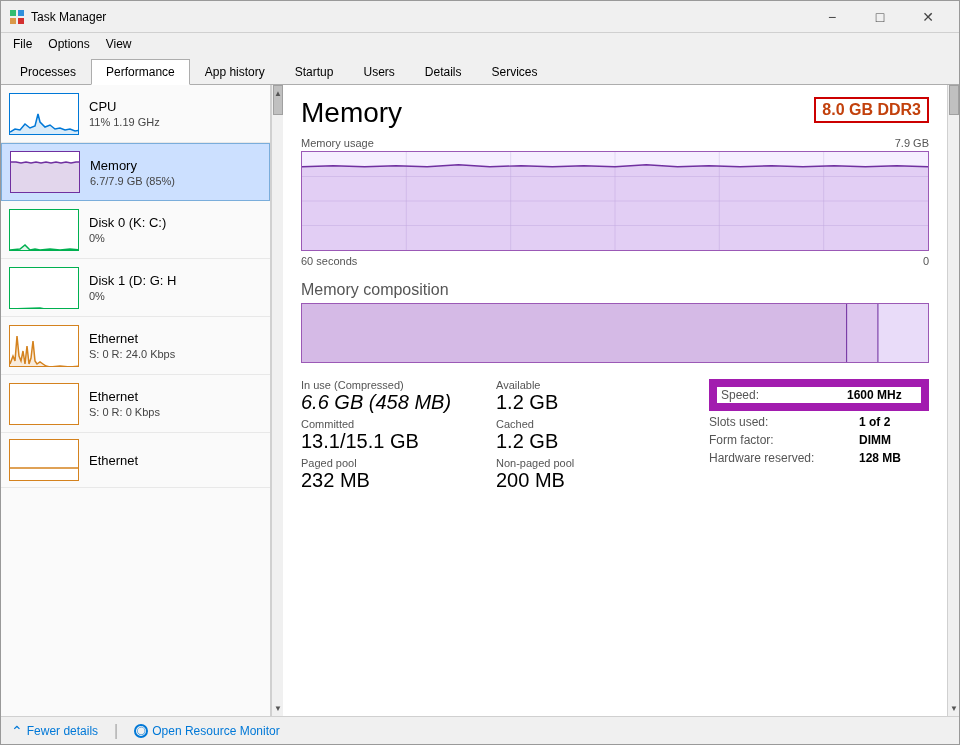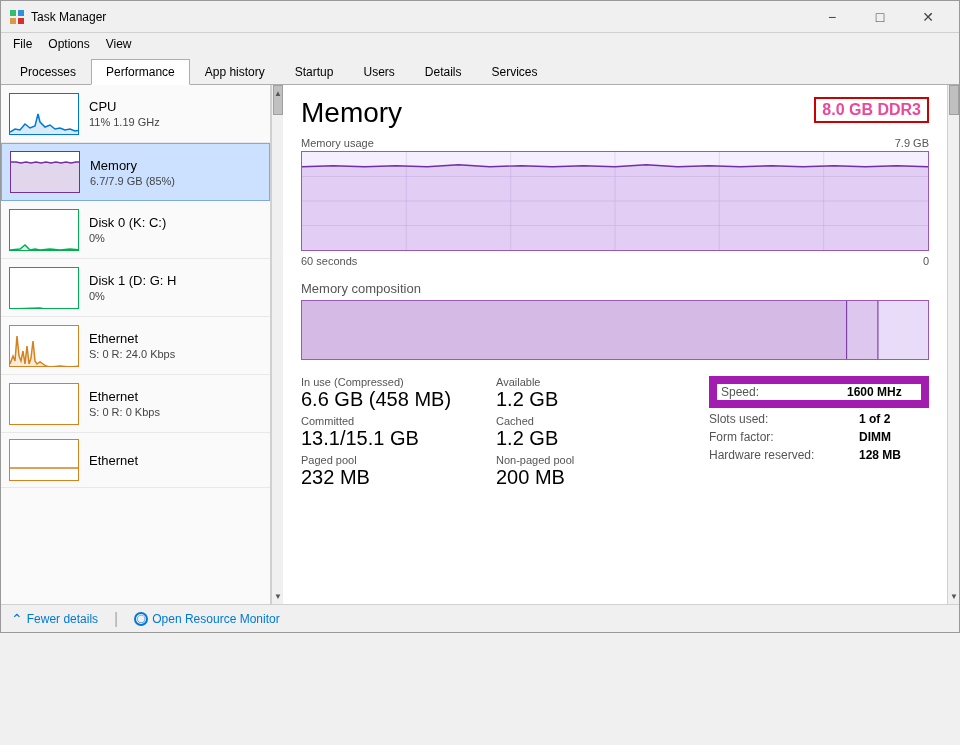--- a/index.html
+++ b/index.html
@@ -1,20 +1,20 @@
 <!DOCTYPE html>
 <html><head>
   <meta charset="utf-8">
   <style>
     * { box-sizing: border-box; margin: 0; padding: 0; }
     body { font-family: 'Segoe UI', Arial, sans-serif; font-size: 12px; background: #f0f0f0; }
 
     .window {
       width: 960px;
-      height: 633px;
+      height: 745px;
       background: #f0f0f0;
       border: 1px solid #999;
       display: flex;
       flex-direction: column;
       box-shadow: 2px 2px 8px rgba(0,0,0,0.3);
     }
 
     .title-bar {
       background: #f0f0f0;
       height: 32px;
@@ -182,21 +182,21 @@
       font-size: 28px;
       font-weight: 300;
       color: #000;
     }
 
     .memory-type-badge {
       border: 2px solid #c00;
       padding: 2px 6px;
       font-size: 16px;
       font-weight: 600;
-      color: #ec4899;
+      color: #c2410c;
     }
 
     .chart-label-row {
       display: flex;
       justify-content: space-between;
       font-size: 11px;
       color: #555;
       margin-bottom: 2px;
     }
 
@@ -212,21 +212,21 @@
 
     .chart-time-row {
       display: flex;
       justify-content: space-between;
       font-size: 11px;
       color: #555;
       margin-bottom: 14px;
     }
 
     .section-label {
-      font-size: 13px;
+      font-size: 16px;
       color: #555;
       margin-bottom: 4px;
     }
 
     .memory-comp-chart {
       width: 100%;
       height: 60px;
       border: 1px solid #9b59b6;
       background: #f5eeff;
       margin-bottom: 16px;
@@ -481,21 +481,21 @@
           <line x1="552" y1="0" x2="552" y2="60" stroke="#7030a0" stroke-width="1"></line>
         </svg>
       </div>
 
       <div style="display:flex; gap:20px; align-items:flex-start;">
 
         <div style="flex:1;">
           <div style="display:grid; grid-template-columns:1fr 1fr; gap:4px 12px;">
             <div class="stat-block">
               <span class="stat-label">In use (Compressed)</span>
-              <span style="font-size:20px; font-weight:300;">6.6 GB (458 MB)</span>
+              <span style="font-size:20px; font-weight:300;font-style:italic;">6.6 GB (458 MB)</span>
             </div>
             <div class="stat-block">
               <span class="stat-label">Available</span>
               <span style="font-size:20px; font-weight:300;">1.2 GB</span>
             </div>
             <div class="stat-block">
               <span class="stat-label">Committed</span>
               <span style="font-size:20px; font-weight:300;">13.1/15.1 GB</span>
             </div>
             <div class="stat-block">

